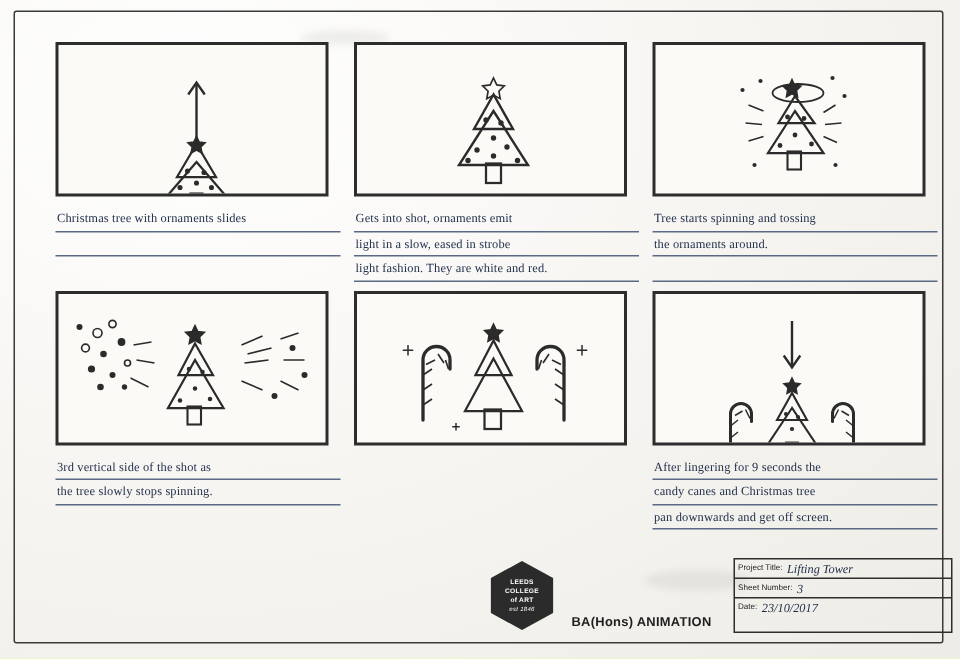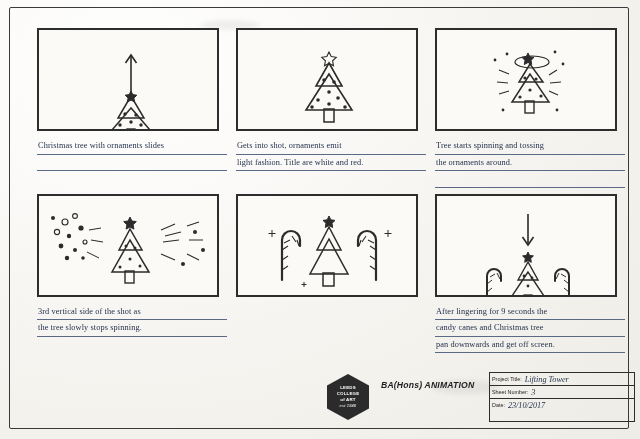--- a/index.html
+++ b/index.html
@@ -129,26 +129,25 @@
   }
   .logo-hex .lg-sub {
     font-weight: normal;
     font-style: italic;
     font-size: 4px;
     margin-top: 1px;
   }
   .course {
     position: absolute;
     left: 344px;
-    top: 8px;
+    top: 37px;
     font-size: 8.6px;
     font-weight: bold;
     color: #1e1e1e;
     letter-spacing: 0.2px;
-    font-style: italic;
   }
   .meta {
     position: absolute;
     left: 452px;
     top: 0px;
     width: 146px;
     height: 50px;
     border: 1.3px solid #2d2d2d;
     box-sizing: border-box;
     font-size: 5.6px;
@@ -234,21 +233,22 @@
             <circle cx="91" cy="62" r="1.8" fill="#2b2b2b"></circle>
             <circle cx="80" cy="70" r="1.8" fill="#2b2b2b"></circle>
             <circle cx="100" cy="68" r="1.8" fill="#2b2b2b"></circle>
             <circle cx="91" cy="74" r="1.8" fill="#2b2b2b"></circle>
             <circle cx="74" cy="77" r="1.8" fill="#2b2b2b"></circle>
             <circle cx="107" cy="77" r="1.8" fill="#2b2b2b"></circle>
           </svg>
         </div>
         <div class="caption">
           <span class="ln">Gets into shot, ornaments emit</span>
-          <span class="ln">light fashion. Title are white and red.</span>
+          <span class="ln">light in a slow, eased in strobe</span>
+          <span class="ln">light fashion. They are white and red.</span>
         </div>
       </div>
 
       <div class="cell">
         <div class="panel">
           <svg width="182" height="103" viewBox="0 0 182 103">
 
             <ellipse cx="95" cy="32" rx="17" ry="6" stroke="#2b2b2b" stroke-width="1.2" fill="none"></ellipse>
             <path d="M91 23 l1.8 3.8 4.2 .6 -3 2.9 .7 4.2 -3.7-2 -3.7 2 .7-4.2 -3-2.9 4.2-.6 Z" stroke="#2b2b2b" stroke-width="1" fill="#2b2b2b"></path>
             <path d="M93 34 L82 52 L106 52 Z" stroke="#2b2b2b" stroke-width="1.5" fill="none"></path>

